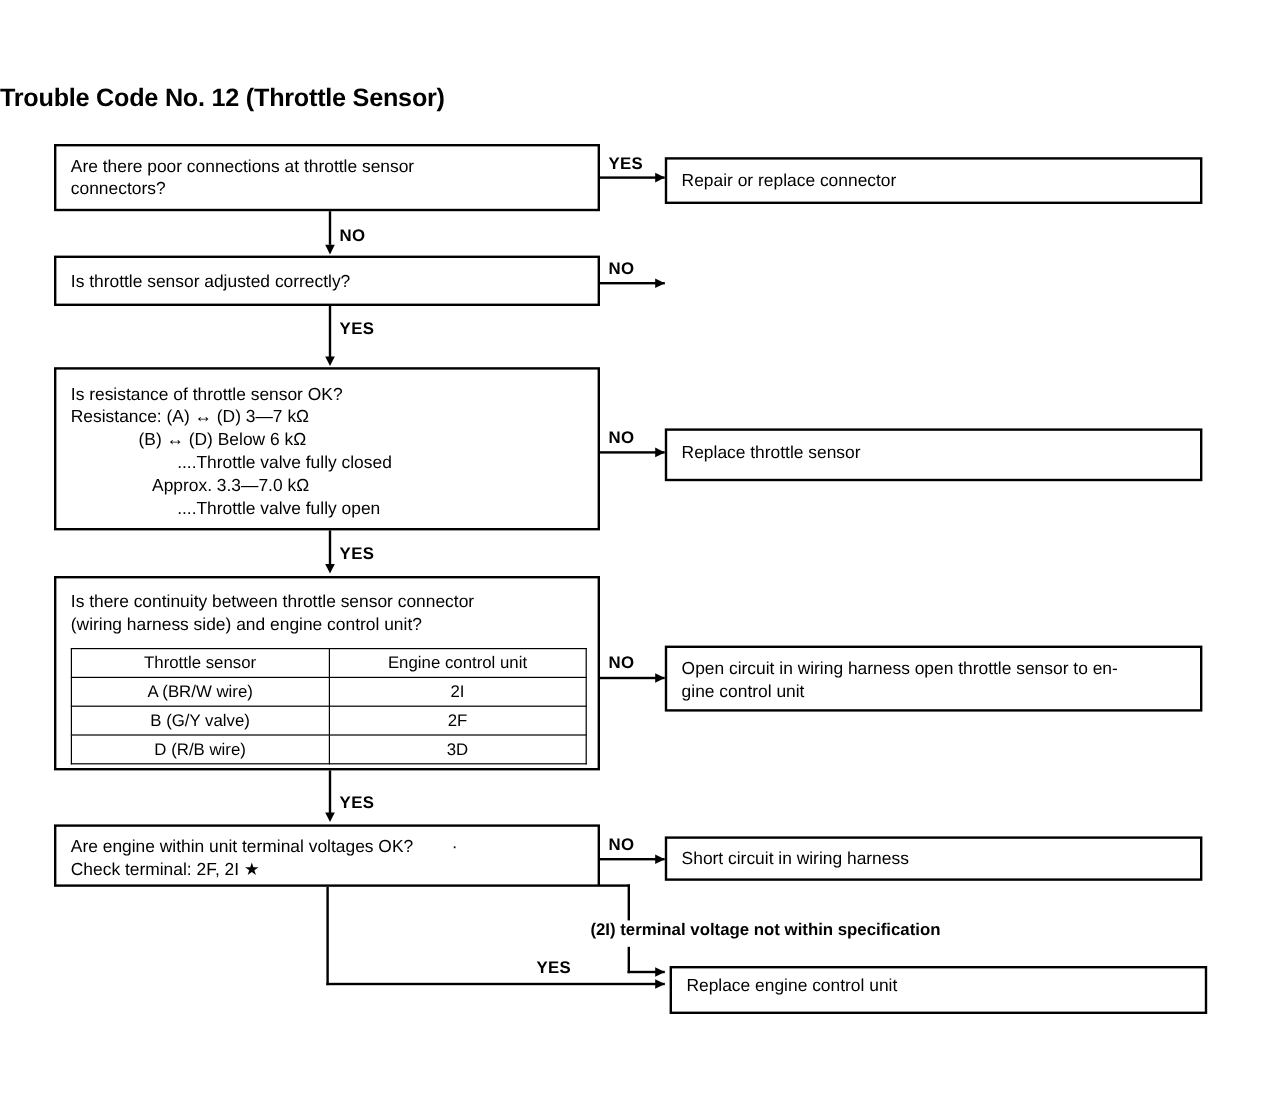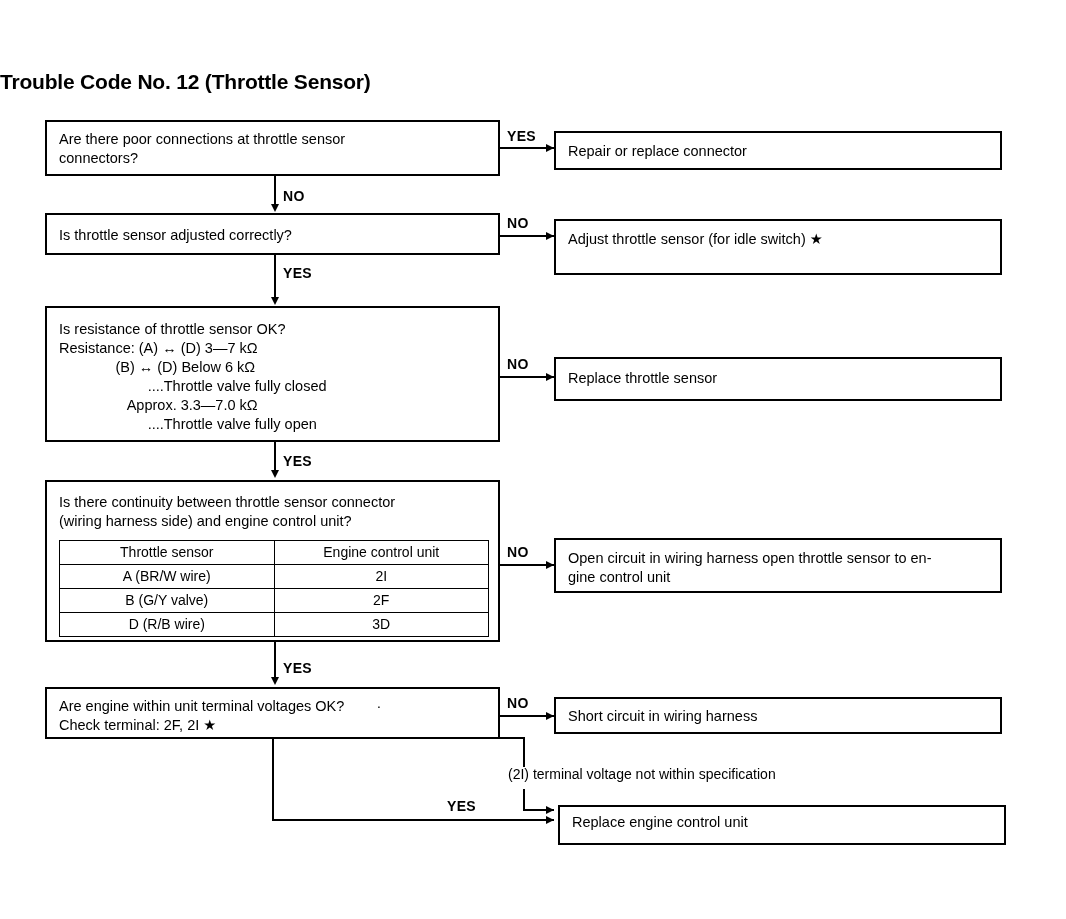--- a/index.html
+++ b/index.html
@@ -73,23 +73,20 @@
   <div class="vline" style="left:274px;top:176px;width:2px;height:28px;"></div>
   <div class="arrow-d" style="left:270.5px;top:204px;"></div>
   <div class="flab" style="left:283px;top:188px;">NO</div>
 
   <div class="box" style="left:45px;top:213px;width:455px;height:42px;">
     <div class="txt" style="top:11px;">Is throttle sensor adjusted correctly?</div>
   </div>
   <div class="hline" style="left:500px;top:235px;width:54px;"></div>
   <div class="arrow-r" style="left:546px;top:231.5px;"></div>
   <div class="flab" style="left:507px;top:215px;">NO</div>
-  <div class="box" style="left:554px;top:219px;width:448px;height:56px;">
-    <div class="txt" style="top:9px;">Adjust throttle sensor (for idle switch) ★</div>
-  </div>
 
   <div class="vline" style="left:274px;top:255px;width:2px;height:45px;"></div>
   <div class="arrow-d" style="left:270.5px;top:297px;"></div>
   <div class="flab" style="left:283px;top:265px;">YES</div>
 
   <div class="box" style="left:45px;top:306px;width:455px;height:136px;">
     <div class="txt" style="top:12px;">Is resistance of throttle sensor OK?
 Resistance: (A) ↔ (D) 3—7 kΩ
               (B) ↔ (D) Below 6 kΩ
                       ....Throttle valve fully closed
@@ -151,21 +148,21 @@
   </div>
   <div class="hline" style="left:500px;top:715px;width:54px;"></div>
   <div class="arrow-r" style="left:546px;top:711.5px;"></div>
   <div class="flab" style="left:507px;top:695px;">NO</div>
   <div class="box" style="left:554px;top:697px;width:448px;height:37px;">
     <div class="txt" style="top:8px;">Short circuit in wiring harness</div>
   </div>
 
   <div class="hline" style="left:500px;top:737px;width:25px;"></div>
   <div class="vline" style="left:523px;top:737px;height:30px;"></div>
-  <div class="note" style="left:508px;top:766px;">(2I) terminal voltage not within specification</div>
+  <div class="note" style="left:492px;top:766px;font-weight:bold;">(2I) terminal voltage not within specification</div>
   <div class="vline" style="left:523px;top:789px;height:22px;"></div>
   <div class="hline" style="left:523px;top:809px;width:31px;"></div>
   <div class="arrow-r" style="left:546px;top:805.5px;"></div>
 
   <div class="vline" style="left:272px;top:739px;height:82px;"></div>
   <div class="hline" style="left:272px;top:819px;width:282px;"></div>
   <div class="arrow-r" style="left:546px;top:815.5px;"></div>
   <div class="flab" style="left:447px;top:798px;">YES</div>
 
   <div class="box" style="left:558px;top:805px;width:448px;height:40px;">

